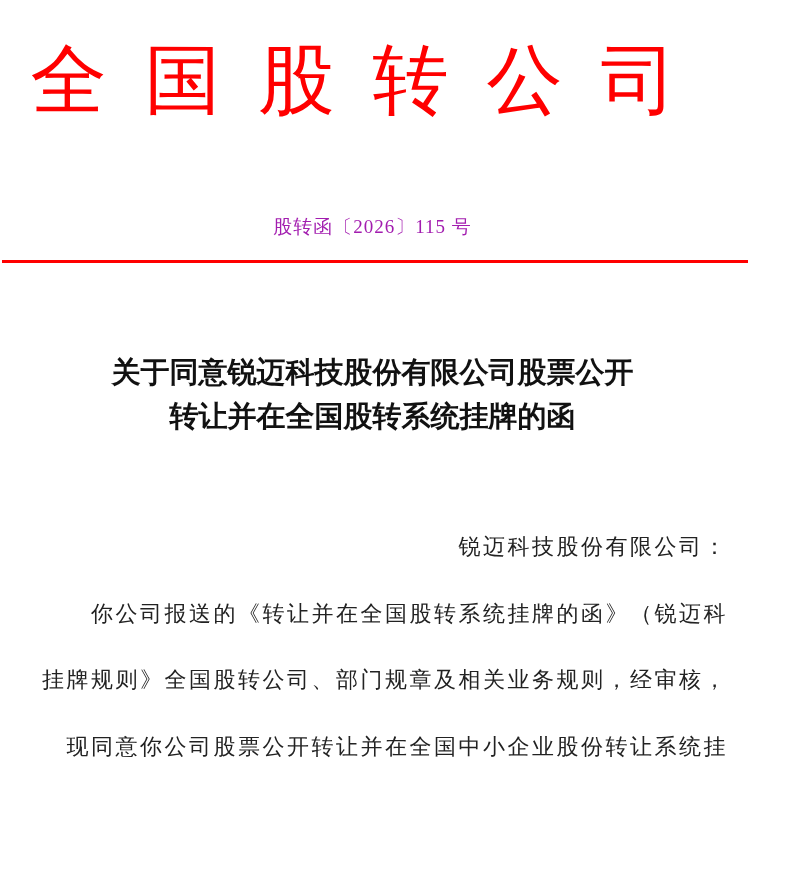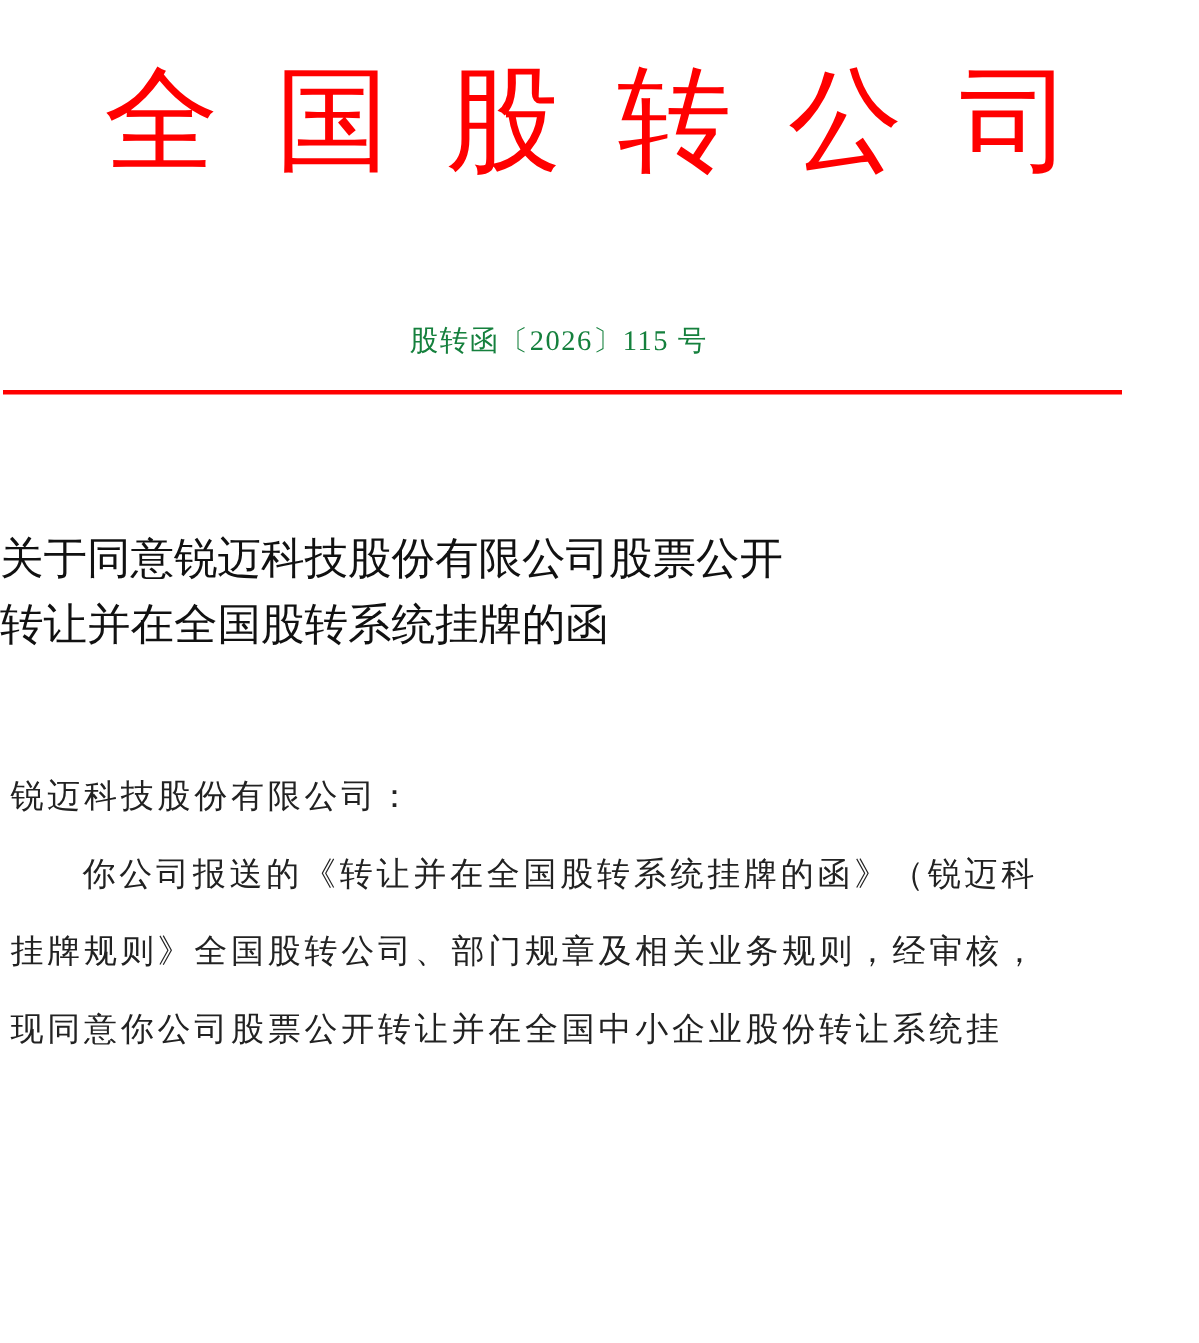--- a/index.html
+++ b/index.html
@@ -2,42 +2,42 @@
 <html><head>
 <meta charset="utf-8">
 <style>
   html, body { margin: 0; padding: 0; background: #ffffff; }
   body { width: 799px; height: 895px; position: relative; overflow: hidden; }
   .masthead {
     position: absolute; left: 0; top: 30px; width: 745px;
     text-align: center;
     font-family: "DejaVu Serif", "Liberation Serif", serif;
     font-size: 76px; color: #ff0000; letter-spacing: 38px;
-    line-height: 100px; font-weight: normal; padding-left: 39px;
+    line-height: 100px; font-weight: normal;
   }
   .docno {
     position: absolute; left: 0; top: 214px; width: 745px; text-align: center;
     font-family: "Liberation Serif", "DejaVu Serif", serif;
-    font-size: 19px; color: #15803d; letter-spacing: 1px;
+    font-size: 19px; color: #a21caf; letter-spacing: 1px;
   }
   .rule {
     position: absolute; left: 2px; top: 260px; width: 746px; height: 3px;
     background: #ff0000;
   }
   .title {
-    position: absolute; left: 0; top: 350px; width: 745px; text-align: left;
+    position: absolute; left: 0; top: 350px; width: 745px; text-align: center;
     font-family: "DejaVu Serif", "Liberation Serif", serif;
-    font-weight: normal; font-size: 29px; color: #111; line-height: 44px;
+    font-weight: bold; font-size: 29px; color: #111; line-height: 44px;
   }
   .body {
     position: absolute; left: 5px; top: 505px; width: 740px;
     font-family: "DejaVu Sans", "Liberation Sans", sans-serif;
     font-size: 22px; color: #222; line-height: 49.5px; letter-spacing: 2.5px;
   }
-  .body p { margin: 2px; }
+  .body p { margin: 17px; text-align: right; }
   .indent { text-indent: 48px; }
 </style>
 </head>
 <body>
 
 <div class="masthead">全国股转公司</div>
 <div class="docno">股转函〔2026〕115 号</div>
 <div class="rule"></div>
 
 <div class="title">

